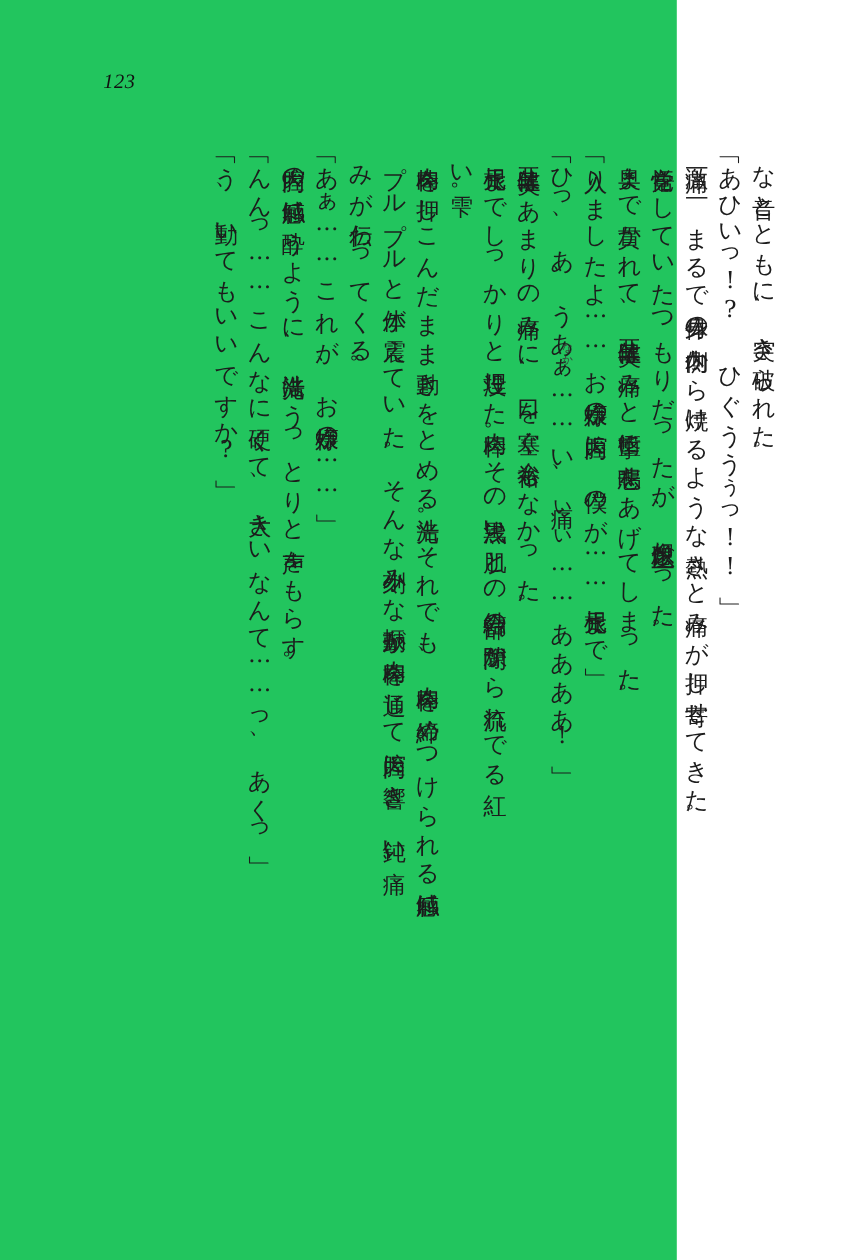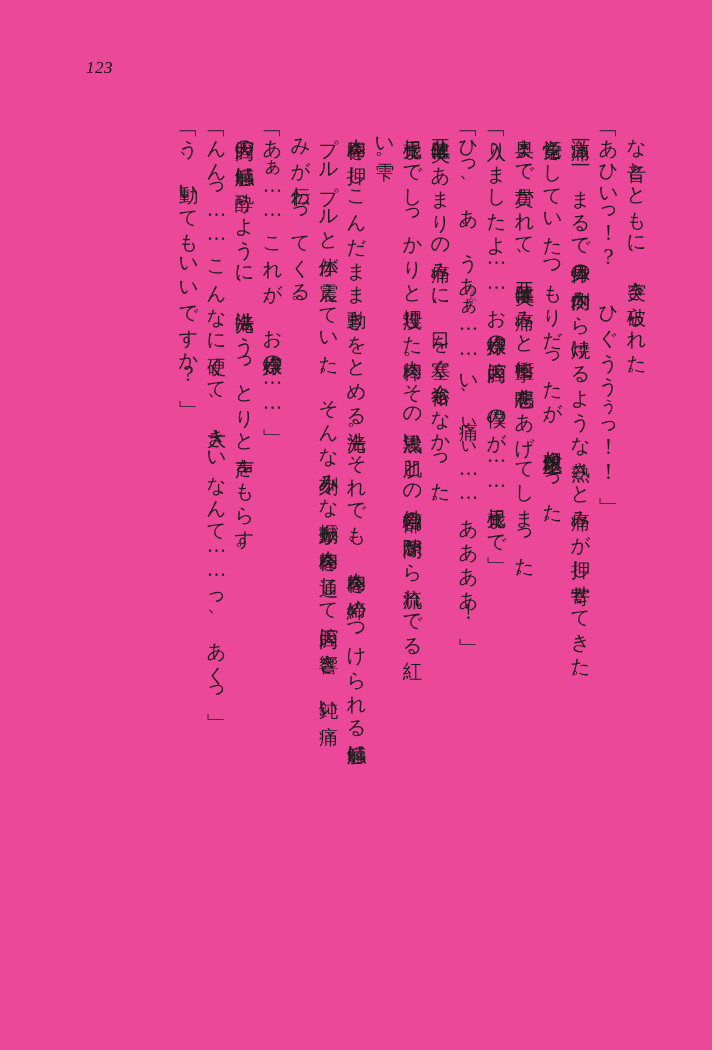--- a/index.html
+++ b/index.html
@@ -9,23 +9,23 @@
   }
   body {
     width: 712px;
     height: 1050px;
     overflow: hidden;
     font-family: "Liberation Serif", "DejaVu Serif", serif;
     color: #1a1a1a;
   }
   #page {
     position: relative;
-    width: 712px;
+    width: 564px;
     height: 1050px;
-    background: #ec4899;
+    background: #22c55e;
   }
   #page-number {
     position: absolute;
     top: 58px;
     left: 86px;
     font-size: 17px;
     font-family: "Liberation Serif", "DejaVu Serif", serif;
     font-style: italic;
     color: #111;
     letter-spacing: 0.5px;

